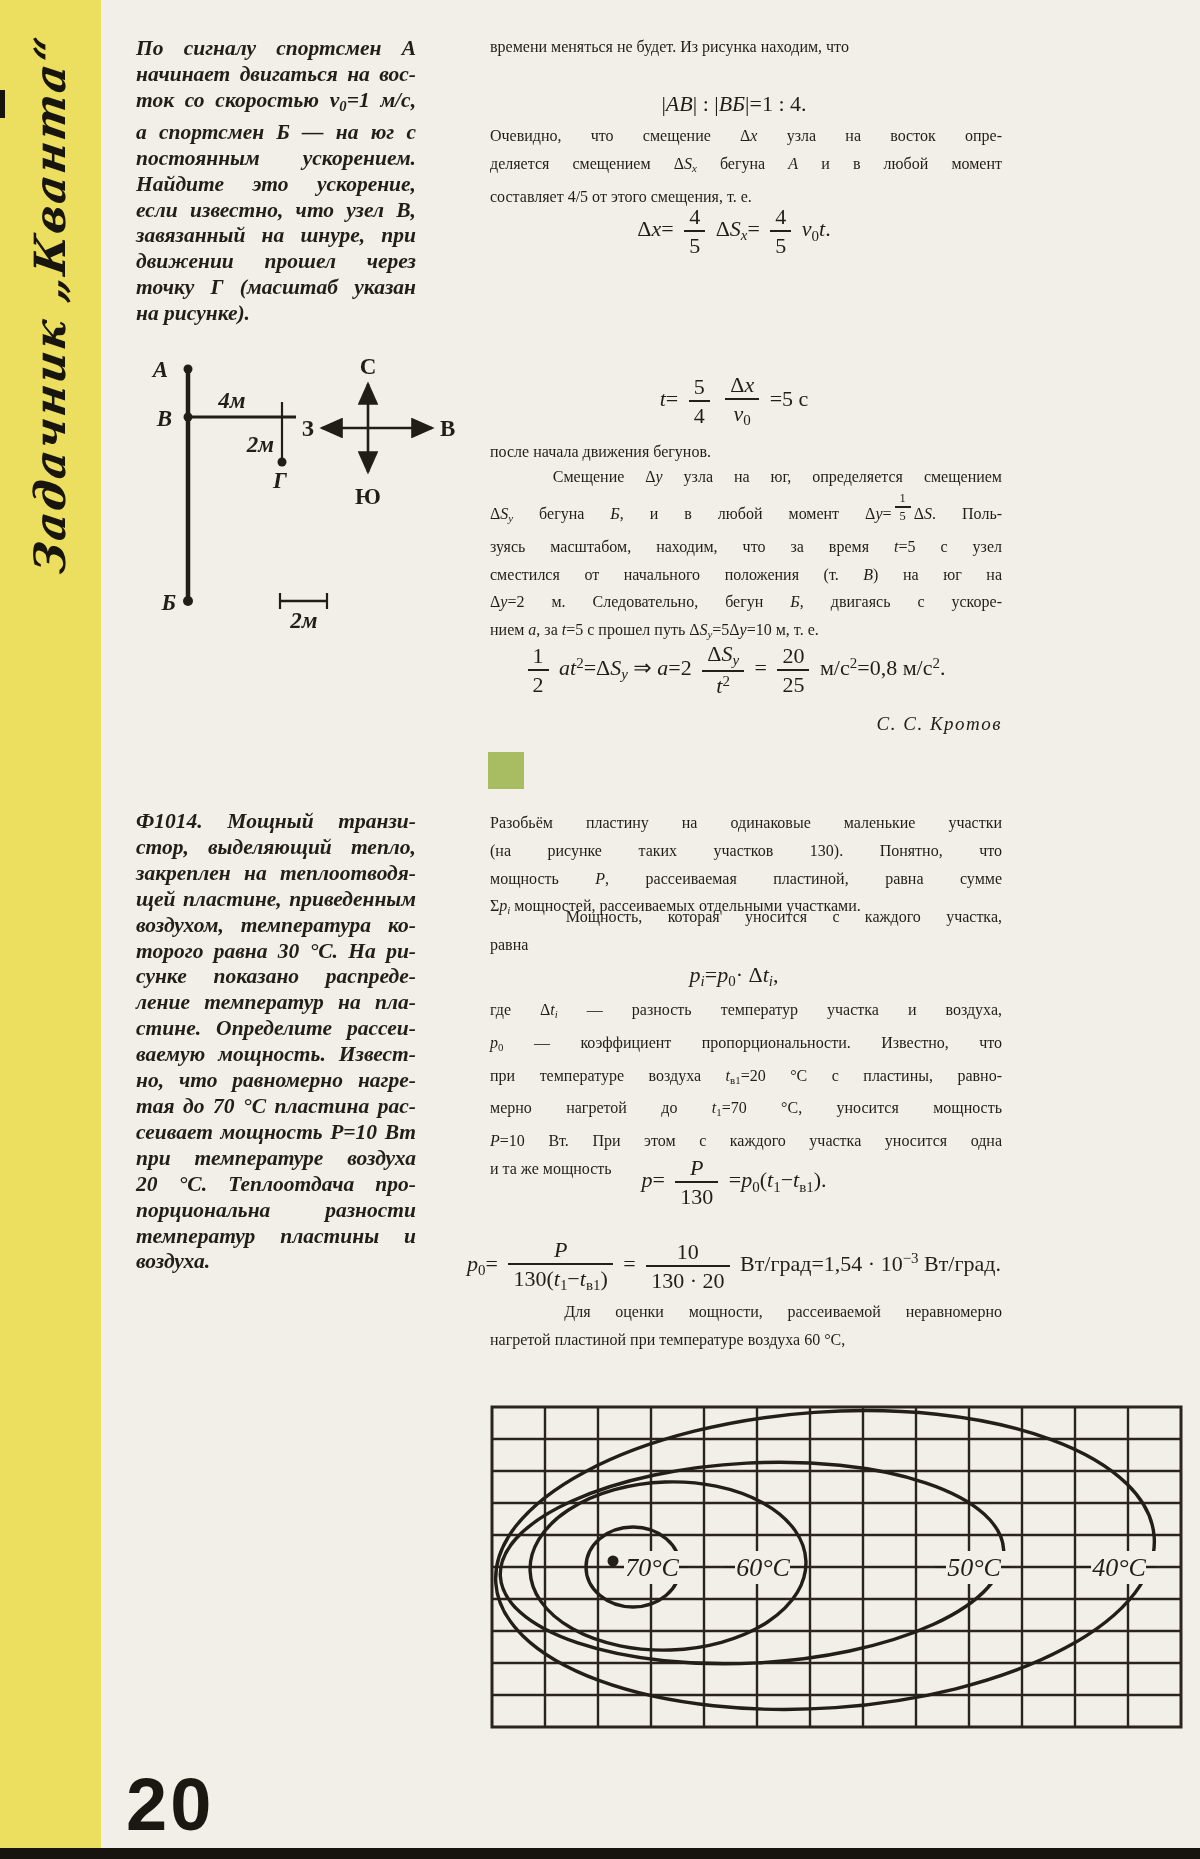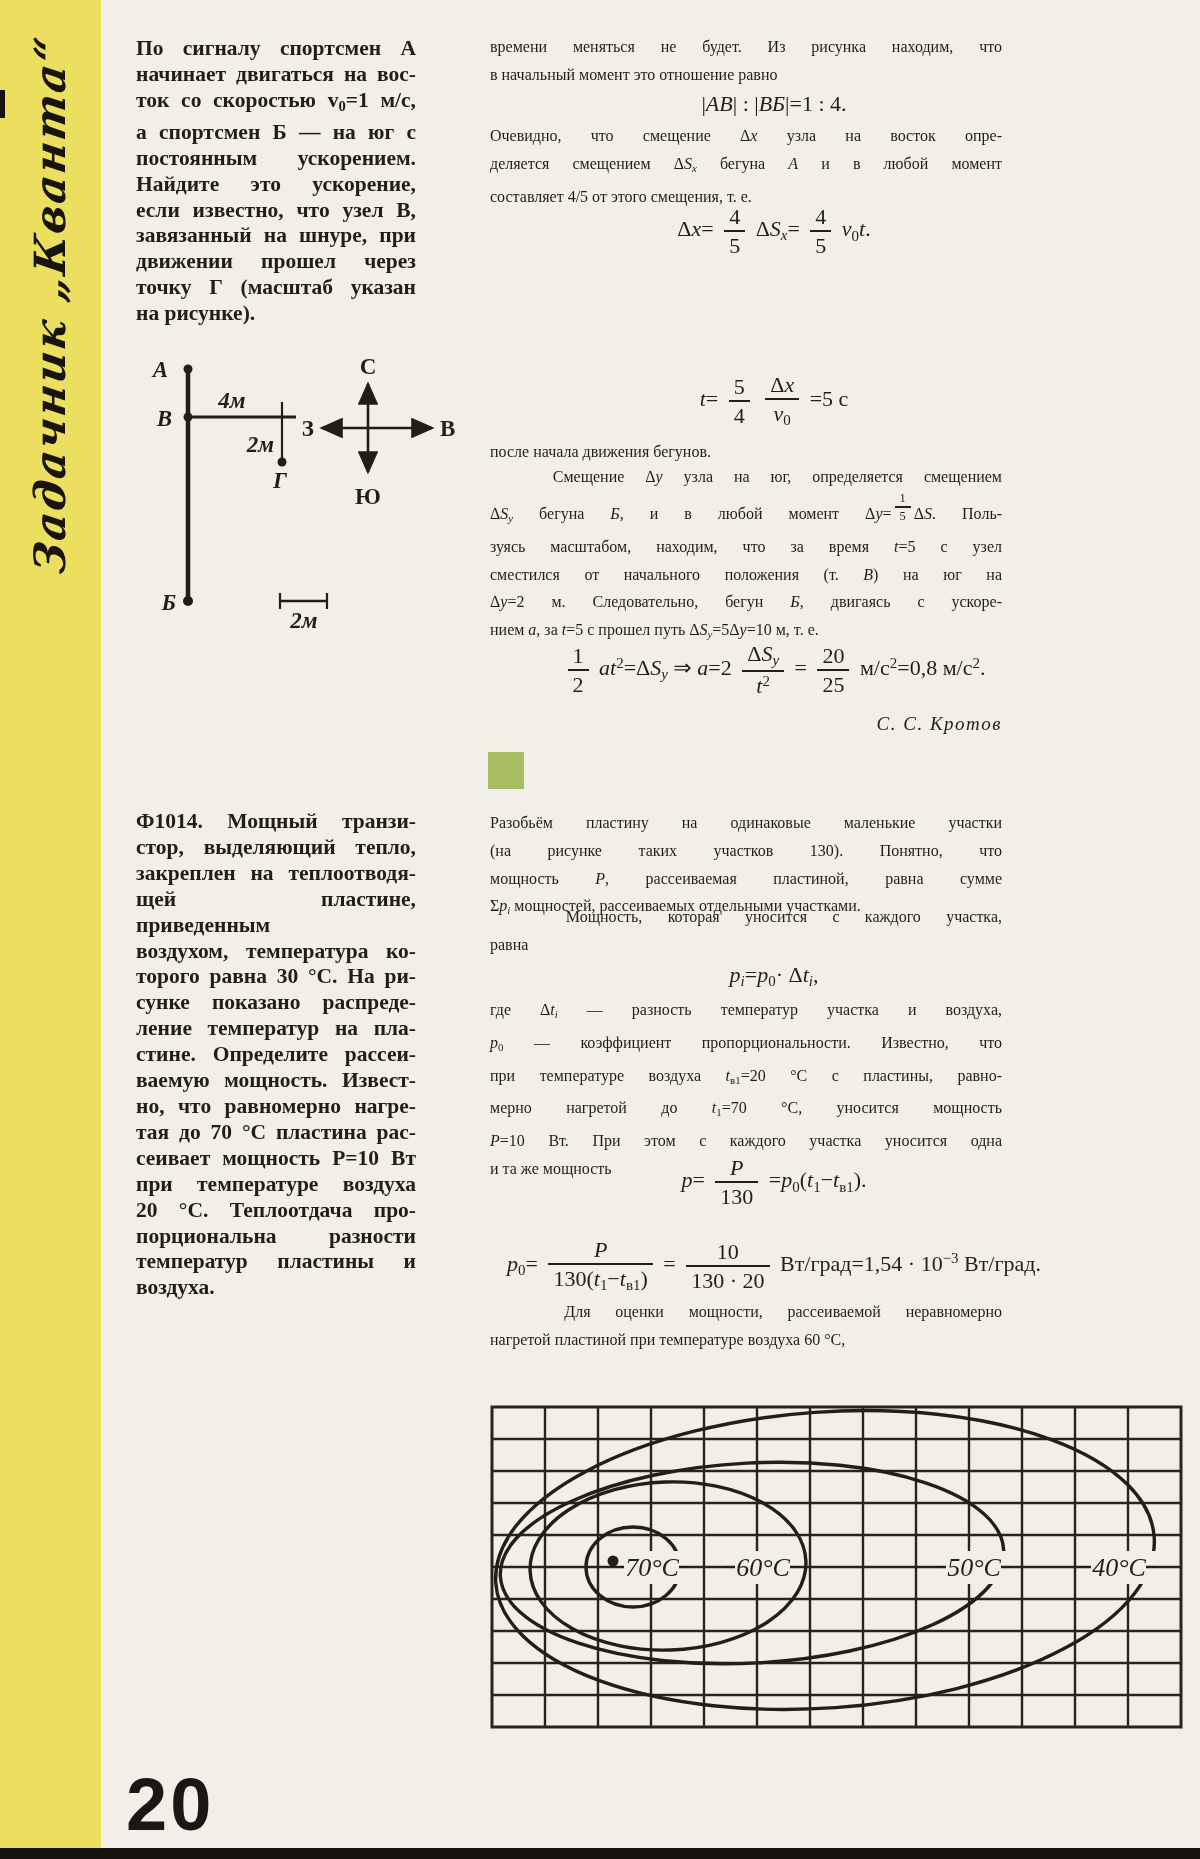--- a/index.html
+++ b/index.html
@@ -13,25 +13,25 @@
                  transform:rotate(-90deg); display:flex; align-items:center; justify-content:center; }
   .script { font-family:"DejaVu Serif", serif; font-style:italic; font-weight:bold;
             font-size:43px; letter-spacing:2px; color:#18150f; transform:skewX(-8deg); white-space:nowrap; }
 
   .blk { position:absolute; }
 
   
   .lines .ln { text-align:justify; text-align-last:justify; }
   .lines .ln:last-child { text-align-last:auto; }
 
-  .prob { left:136px; width:280px; font-weight:bold;
+  .prob { left:136px; width:280px; font-style:italic; font-weight:bold;
           font-size:21.5px; line-height:25.9px; }
   .sol  { left:490px; width:512px; font-size:16px; line-height:27.8px; }
 
-  .formula { left:492px; width:564px; text-align:center; font-size:22px; line-height:1.25; }
+  .formula { left:452px; width:564px; text-align:center; font-size:22px; line-height:1.25; }
   .formula i, .sol i, .prob i { font-style:italic; }
 
   sub { font-size:0.68em; vertical-align:-0.28em; }
   sup { font-size:0.68em; vertical-align:0.5em; }
 
   .fr { display:inline-block; vertical-align:middle; text-align:center; margin:0 5px; line-height:1.15; }
   .fr .n { display:block; border-bottom:2px solid #242019; padding:0 5px 1px; }
   .fr .d { display:block; padding:1px 5px 0; }
   .fr.sm { font-size:0.78em; margin:0 3px; vertical-align:-0.1em; }
 
@@ -109,21 +109,20 @@
       <line x1="258" y1="90" x2="322" y2="90" stroke="#211d17" stroke-width="2.6" marker-end="url(#arr)"></line>
       <text class="clab" x="258" y="36" text-anchor="middle">С</text>
       <text class="clab" x="258" y="166" text-anchor="middle">Ю</text>
       <text class="clab" x="204" y="98" text-anchor="end">З</text>
       <text class="clab" x="330" y="98" text-anchor="start">В</text>
     </g>
   </svg>
 
   <div class="blk sol lines" style="top:33px;">
       <div class="ln">времени меняться не будет. Из рисунка находим, что</div>
-      <div class="ln">в начальный момент это отношение равно</div>
     </div>
   <div class="blk formula" style="top:90px;">|<i>АВ</i>| : |<i>ВБ</i>|=1 : 4.</div>
   <div class="blk sol lines" style="top:122px;">
       <div class="ln">Очевидно, что смещение Δ<i>x</i> узла на восток опре-</div>
       <div class="ln">деляется смещением Δ<i>S<sub>x</sub></i> бегуна <i>А</i> и в любой момент</div>
       <div class="ln">составляет 4/5 от этого смещения, т. е.</div>
     </div>
   <div class="blk formula" style="top:204px;">Δ<i>x</i>= <span class="fr"><span class="n">4</span><span class="d">5</span></span> Δ<i>S<sub>x</sub></i>= <span class="fr"><span class="n">4</span><span class="d">5</span></span> <i>v</i><sub>0</sub><i>t</i>.</div>
   <div class="blk formula" style="top:372px;"><i>t</i>= <span class="fr"><span class="n">5</span><span class="d">4</span></span> <span class="fr"><span class="n">Δ<i>x</i></span><span class="d"><i>v</i><sub>0</sub></span></span> =5 с</div>
   <div class="blk sol lines" style="top:438px;">

